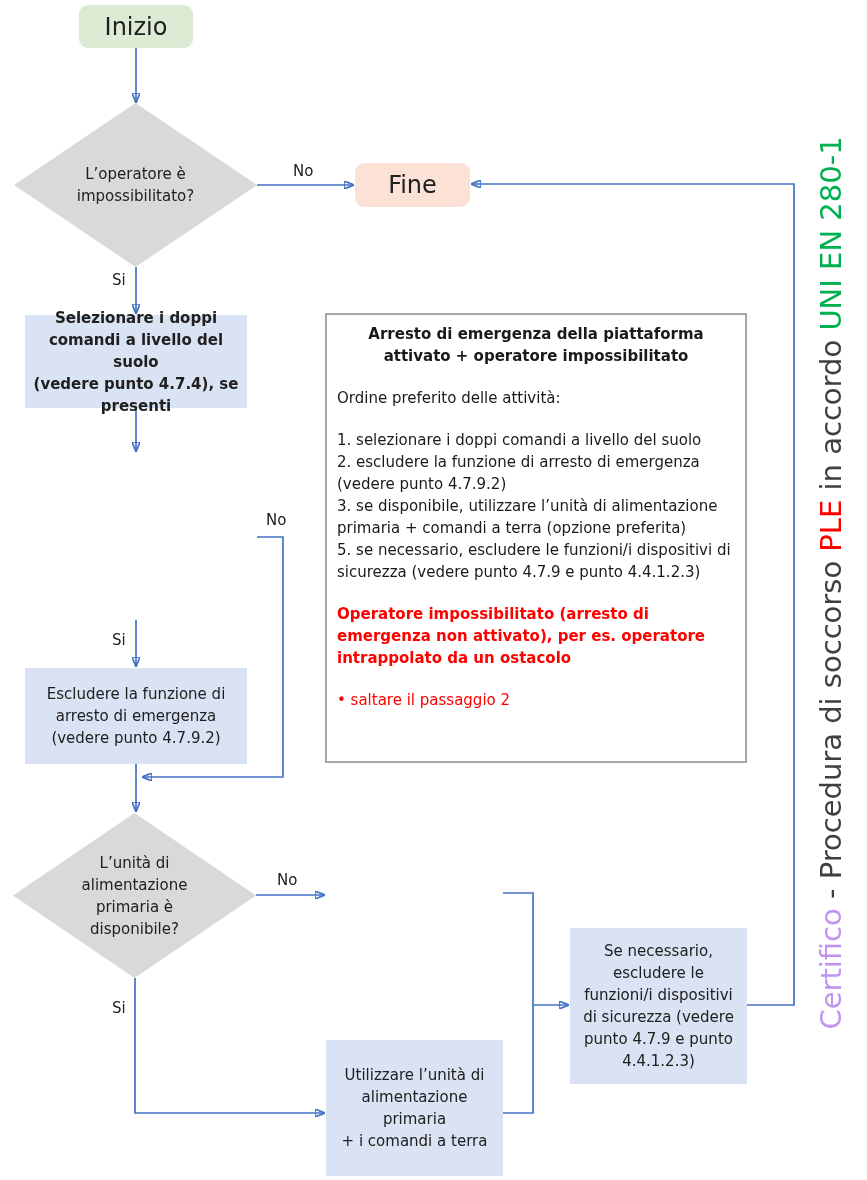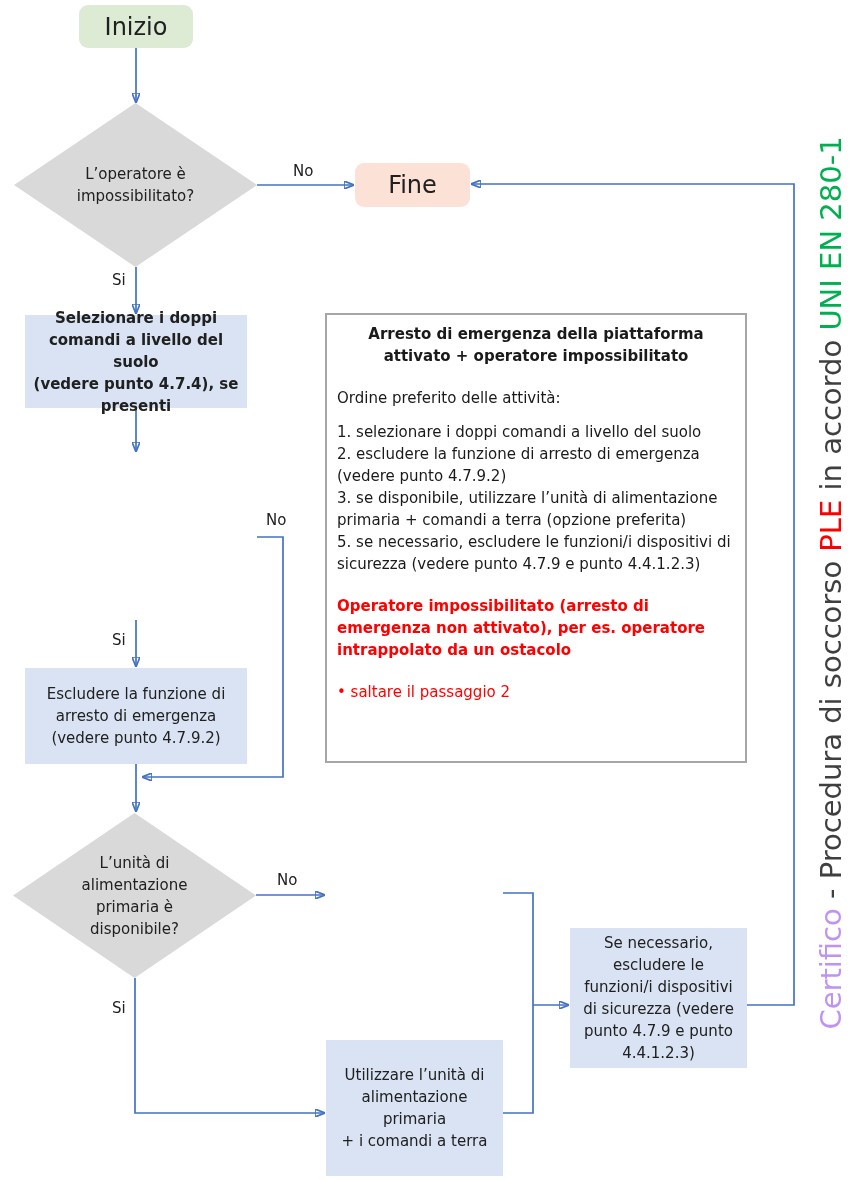--- a/index.html
+++ b/index.html
@@ -18,21 +18,21 @@
   }
   .terminal { font-size:24px; border-radius:9px; line-height:24px; }
   .start-node { left:79px; top:5px; width:114px; height:43px; background:#ddebd5; }
   .end-node   { left:355px; top:163px; width:115px; height:44px; background:#fbe1d6; }
 
   .process { background:#dae3f3; }
   .p1 { left:25px;  top:315px;  width:222px; height:93px;font-weight:bold; }
   .p2 { left:25px;  top:668px;  width:222px; height:96px; }
   .p3 { left:326px; top:814px;  width:177px; height:141px; }
   .p4 { left:326px; top:1040px; width:177px; height:136px; }
-  .p5 { left:570px; top:928px;  width:177px; height:140px; }
+  .p5 { left:570px; top:928px;  width:177px; height:156px; }
 
   .diamond {
     background:#d9d9d9;
     clip-path:polygon(50% 0, 100% 50%, 50% 100%, 0 50%);
   }
   .d1 { left:14px; top:103px; width:243px; height:164px;text-align:center; }
   .d2 { left:14px; top:453px; width:243px; height:167px; }
   .d3 { left:13px; top:813px; width:243px; height:165px; }
 
   .edge-label { position:absolute; font-size:15px; line-height:18px; color:#202020; }
@@ -42,21 +42,21 @@
   .lbl-si2 { left:112px; top:631px; }
   .lbl-no3 { left:277px; top:871px; }
   .lbl-si3 { left:112px; top:999px; }
 
   .note {
     position:absolute; left:325px; top:313px; width:422px; height:450px;
     box-sizing:border-box; background:#ffffff; border:2px solid #a6a6a6;
     padding:8px 10px; font-size:15px; line-height:22px; color:#1a1a1a;
   }
   .note-title  { font-weight:bold; text-align:center; white-space:pre-line; margin-bottom:20px; }
-  .note-intro  { margin-bottom:12px; }
+  .note-intro  { margin-bottom:20px; }
   .note-step   { white-space:pre-line; }
   .note-warning{ color:#ff0000; font-weight:bold; white-space:pre-line; margin-top:20px; }
   .note-bullet { color:#ff0000; margin-top:20px; }
 
   .watermark {
     position:absolute; left:376px; top:565px; width:910px; height:36px;
     transform:rotate(-90deg); transform-origin:center;
     font-size:29px; line-height:36px; white-space:nowrap; text-align:center;
   }
 </style>

